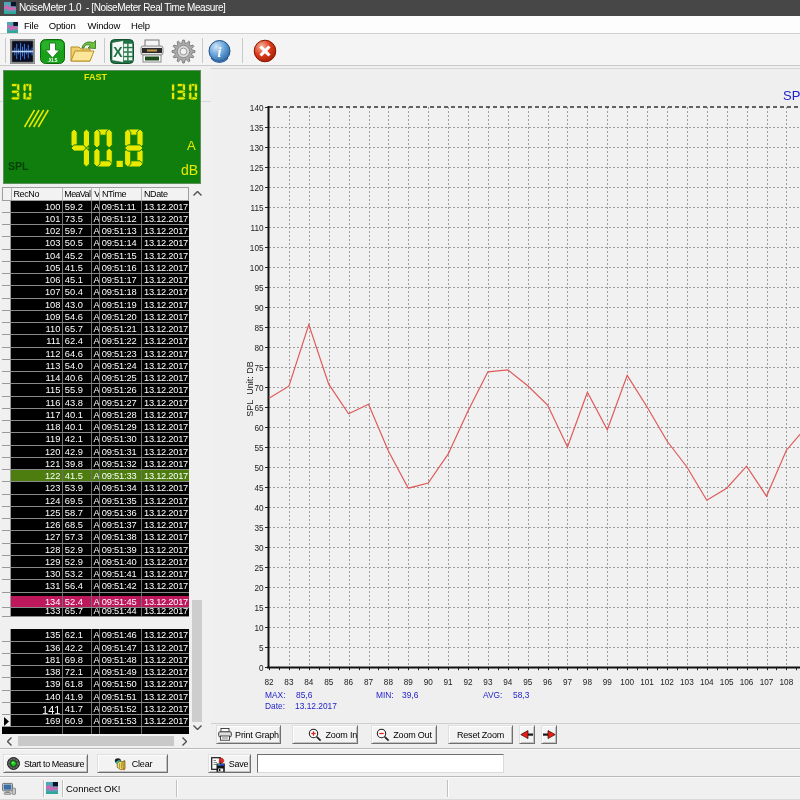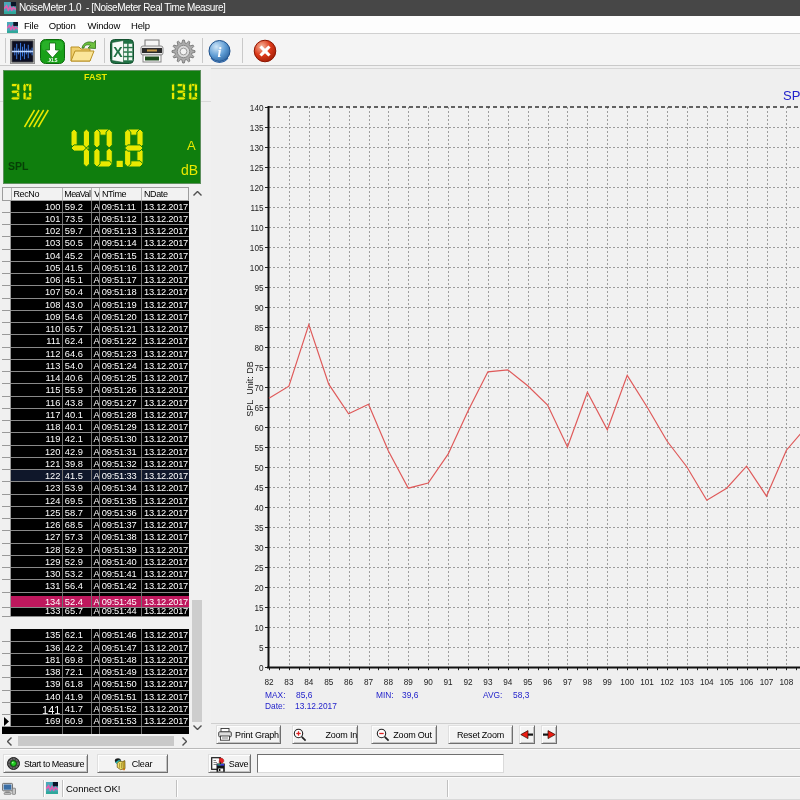--- a/index.html
+++ b/index.html
@@ -453,21 +453,21 @@
       <span style="position:absolute;left:62.8px;top:1.2px;color:#fff;font-size:9.3px">39.8</span>
       <span style="position:absolute;left:91.5px;top:1.2px;color:#fff;font-size:9.3px">A</span>
       <span style="position:absolute;left:99.8px;top:1.2px;color:#fff;font-size:9.3px;letter-spacing:-0.2px">09:51:32</span>
       <span style="position:absolute;left:142px;top:1.2px;color:#fff;font-size:9.3px;letter-spacing:-0.25px">13.12.2017</span>
       <div style="position:absolute;left:60.4px;top:0;width:1px;height:12.25px;background:#6f6f6f"></div>
       <div style="position:absolute;left:89.4px;top:0;width:1px;height:12.25px;background:#6f6f6f"></div>
       <div style="position:absolute;left:96.9px;top:0;width:1px;height:12.25px;background:#6f6f6f"></div>
       <div style="position:absolute;left:139.0px;top:0;width:1px;height:12.25px;background:#6f6f6f"></div>
       <div style="position:absolute;left:8.7px;top:11.25px;width:178.70000000000002px;height:1px;background:#8a8a8a"></div>
     </div>
-    <div style="position:absolute;left:0;top:283.00px;width:187.4px;height:12.25px;background:#0f172a">
+    <div style="position:absolute;left:0;top:283.00px;width:187.4px;height:12.25px;background:#4d7c0f">
       <div style="position:absolute;left:0;top:0;width:8.7px;height:12.25px;background:#f0f0f0;border-right:1px solid #9a9a9a;border-bottom:1px solid #9a9a9a;box-sizing:border-box"></div>
       <span style="position:absolute;right:129.0px;top:1.2px;color:#fff;font-size:9.3px">122</span>
       <span style="position:absolute;left:62.8px;top:1.2px;color:#fff;font-size:9.3px">41.5</span>
       <span style="position:absolute;left:91.5px;top:1.2px;color:#fff;font-size:9.3px">A</span>
       <span style="position:absolute;left:99.8px;top:1.2px;color:#fff;font-size:9.3px;letter-spacing:-0.2px">09:51:33</span>
       <span style="position:absolute;left:142px;top:1.2px;color:#fff;font-size:9.3px;letter-spacing:-0.25px">13.12.2017</span>
       <div style="position:absolute;left:60.4px;top:0;width:1px;height:12.25px;background:#6f6f6f"></div>
       <div style="position:absolute;left:89.4px;top:0;width:1px;height:12.25px;background:#6f6f6f"></div>
       <div style="position:absolute;left:96.9px;top:0;width:1px;height:12.25px;background:#6f6f6f"></div>
       <div style="position:absolute;left:139.0px;top:0;width:1px;height:12.25px;background:#6f6f6f"></div>
@@ -987,21 +987,21 @@
   </svg>
 <div style="background:#f3f3f3;border:1px solid;border-color:#dfdfdf #6f6f6f #6f6f6f #dfdfdf;box-shadow:inset 1px 1px 0 #fdfdfd,inset -1px -1px 0 #c2c2c2;box-sizing:border-box;position:absolute;display:flex;align-items:center;justify-content:center;font-size:9px;color:#000;letter-spacing:-0.2px;left:216px;top:725px;width:65px;height:19px">
     <svg width="14" height="13" viewBox="0 0 14 13" style="margin-right:3px;flex-shrink:0">
       <rect x="3" y="0.5" width="8" height="3.5" fill="#fff" stroke="#333" stroke-width="0.9"></rect>
       <rect x="0.7" y="3.8" width="12.6" height="5" rx="1" fill="#dedede" stroke="#333" stroke-width="0.9"></rect>
       <rect x="2.5" y="8" width="9" height="4.2" fill="#fff" stroke="#333" stroke-width="0.9"></rect>
       <line x1="4" y1="10" x2="10" y2="10" stroke="#555" stroke-width="0.8"></line>
     </svg>
     <span>Print Graph</span>
   </div>
-<div style="background:#f3f3f3;border:1px solid;border-color:#dfdfdf #6f6f6f #6f6f6f #dfdfdf;box-shadow:inset 1px 1px 0 #fdfdfd,inset -1px -1px 0 #c2c2c2;box-sizing:border-box;position:absolute;display:flex;align-items:center;justify-content:space-between;font-size:9px;color:#000;letter-spacing:-0.2px;left:292px;top:725px;width:66px;height:19px">
+<div style="background:#f3f3f3;border:1px solid;border-color:#dfdfdf #6f6f6f #6f6f6f #dfdfdf;box-shadow:inset 1px 1px 0 #fdfdfd,inset -1px -1px 0 #c2c2c2;box-sizing:border-box;position:absolute;display:flex;align-items:center;justify-content:flex-end;font-size:9px;color:#000;letter-spacing:-0.2px;left:292px;top:725px;width:66px;height:19px">
     <svg width="14" height="14" viewBox="0 0 14 14" style="margin-right:3px;flex-shrink:0">
       <circle cx="5.5" cy="5.5" r="4.2" fill="#fdfdfd" stroke="#222" stroke-width="1.1"></circle>
       <line x1="8.8" y1="8.8" x2="12.6" y2="12.6" stroke="#222" stroke-width="1.7"></line>
       <g stroke="#d22" stroke-width="1.3">
         <line x1="3.3" y1="5.5" x2="7.7" y2="5.5"></line>
         <line x1="5.5" y1="3.3" x2="5.5" y2="7.7"></line>
       </g>
     </svg>
     <span>Zoom In</span>
   </div>

